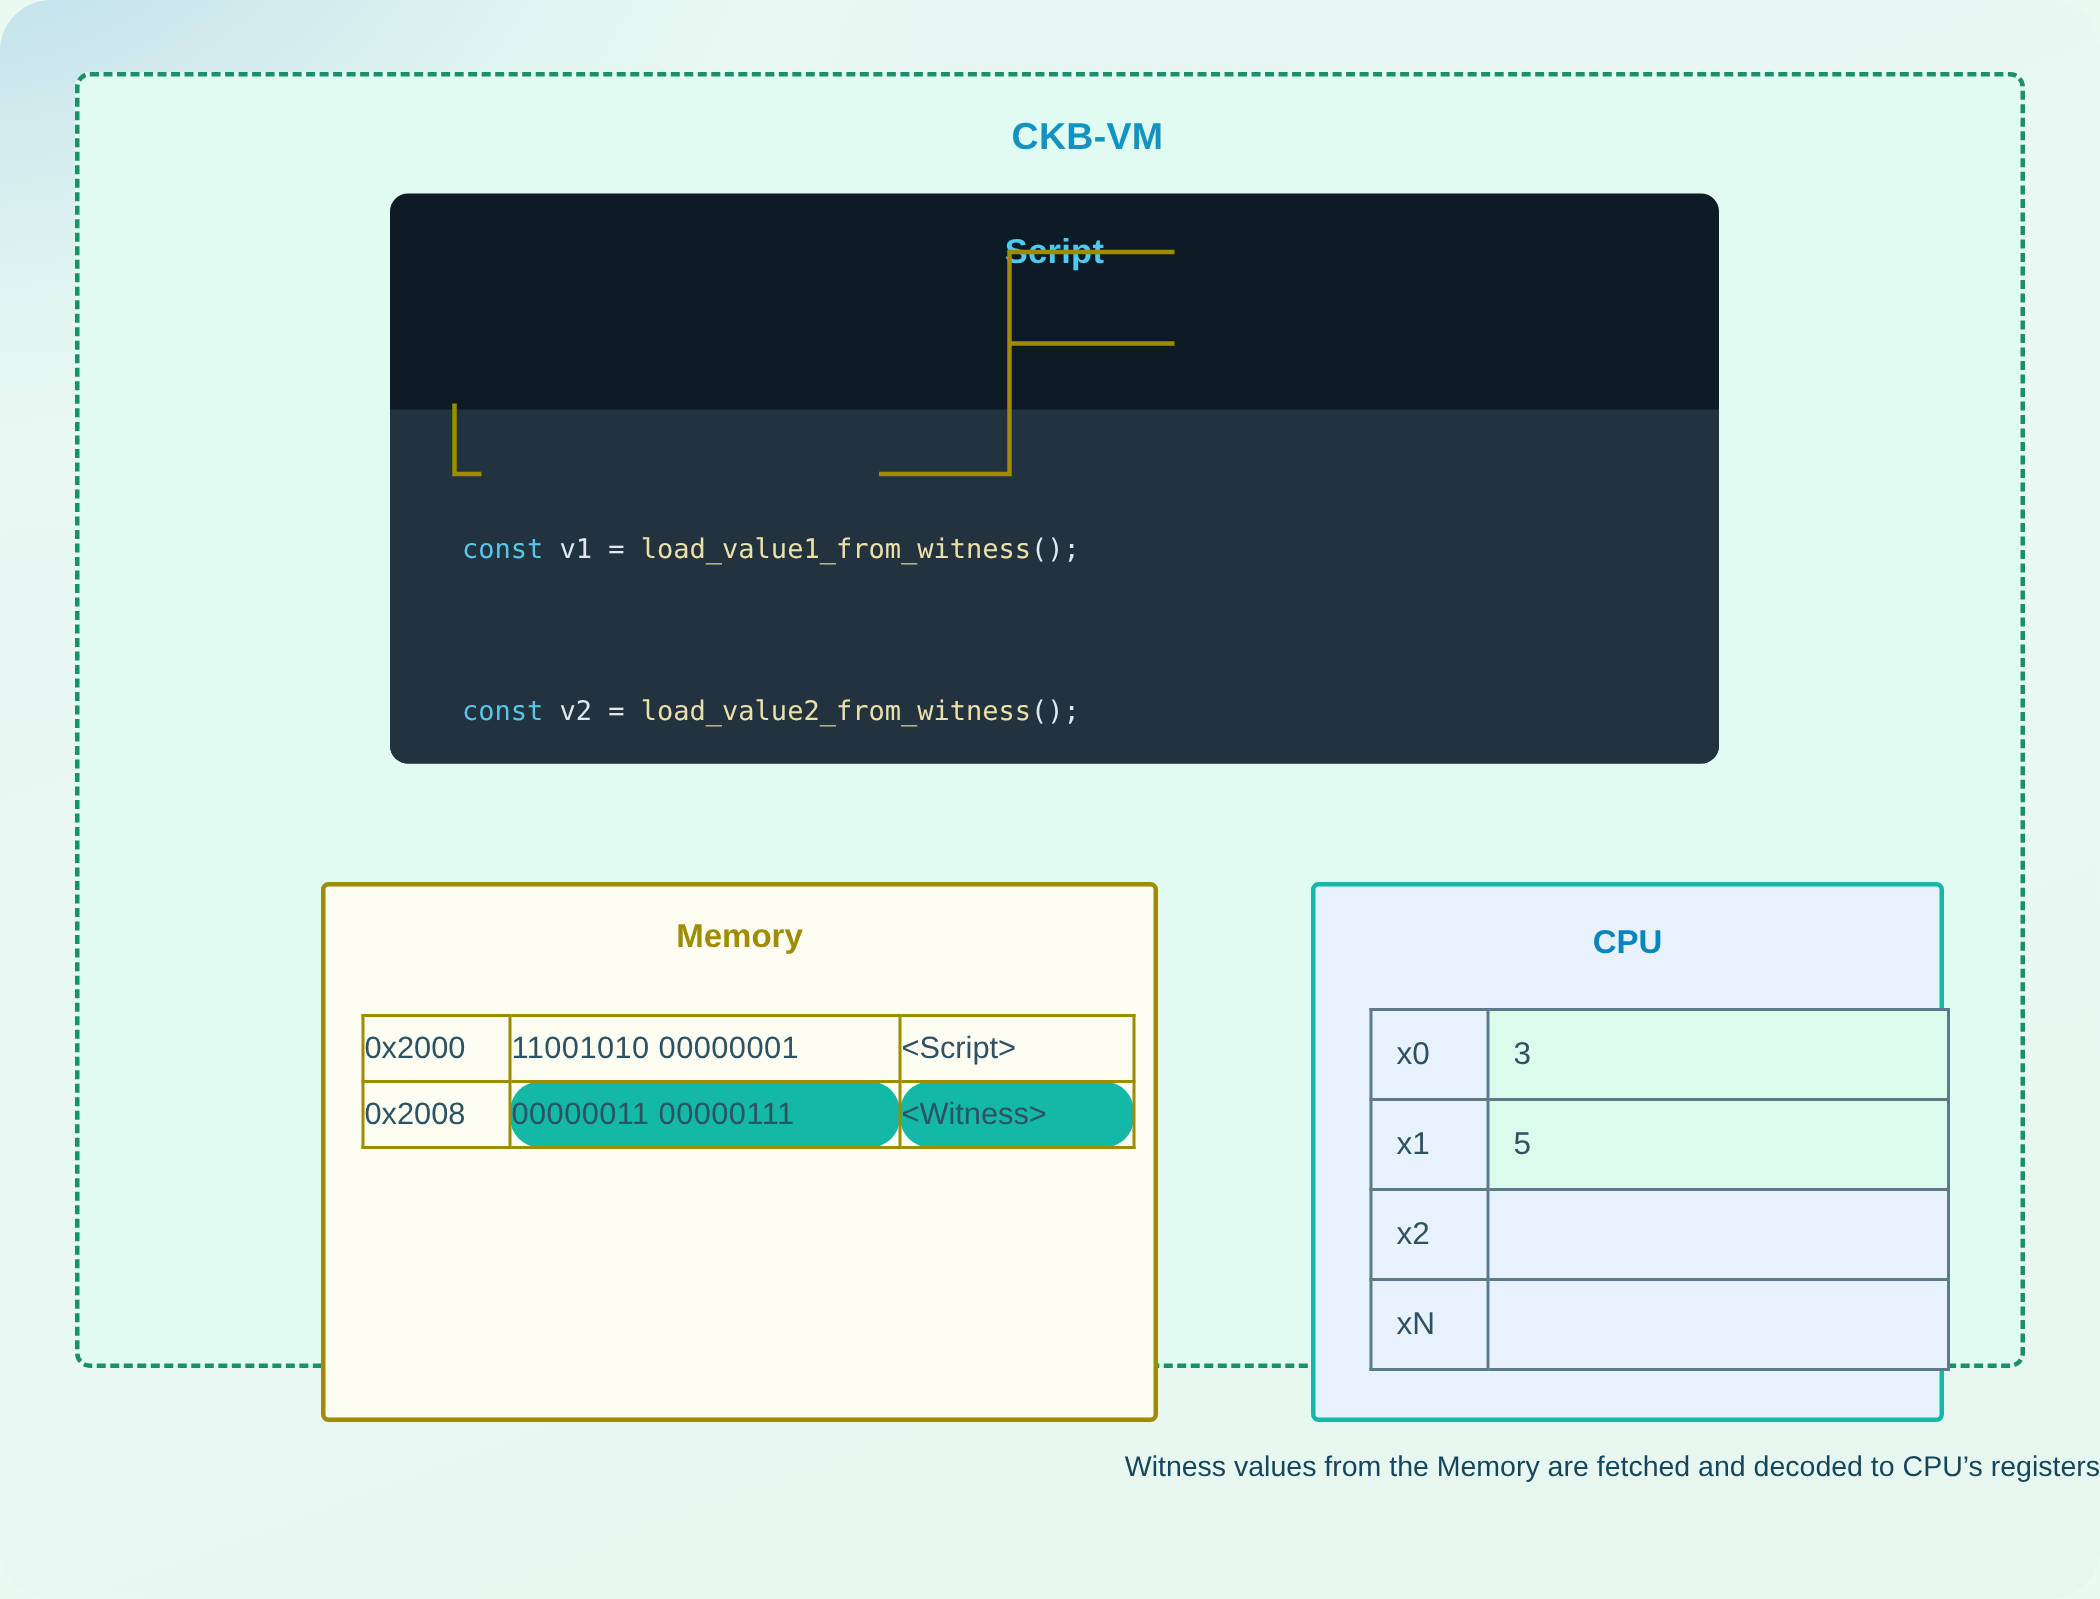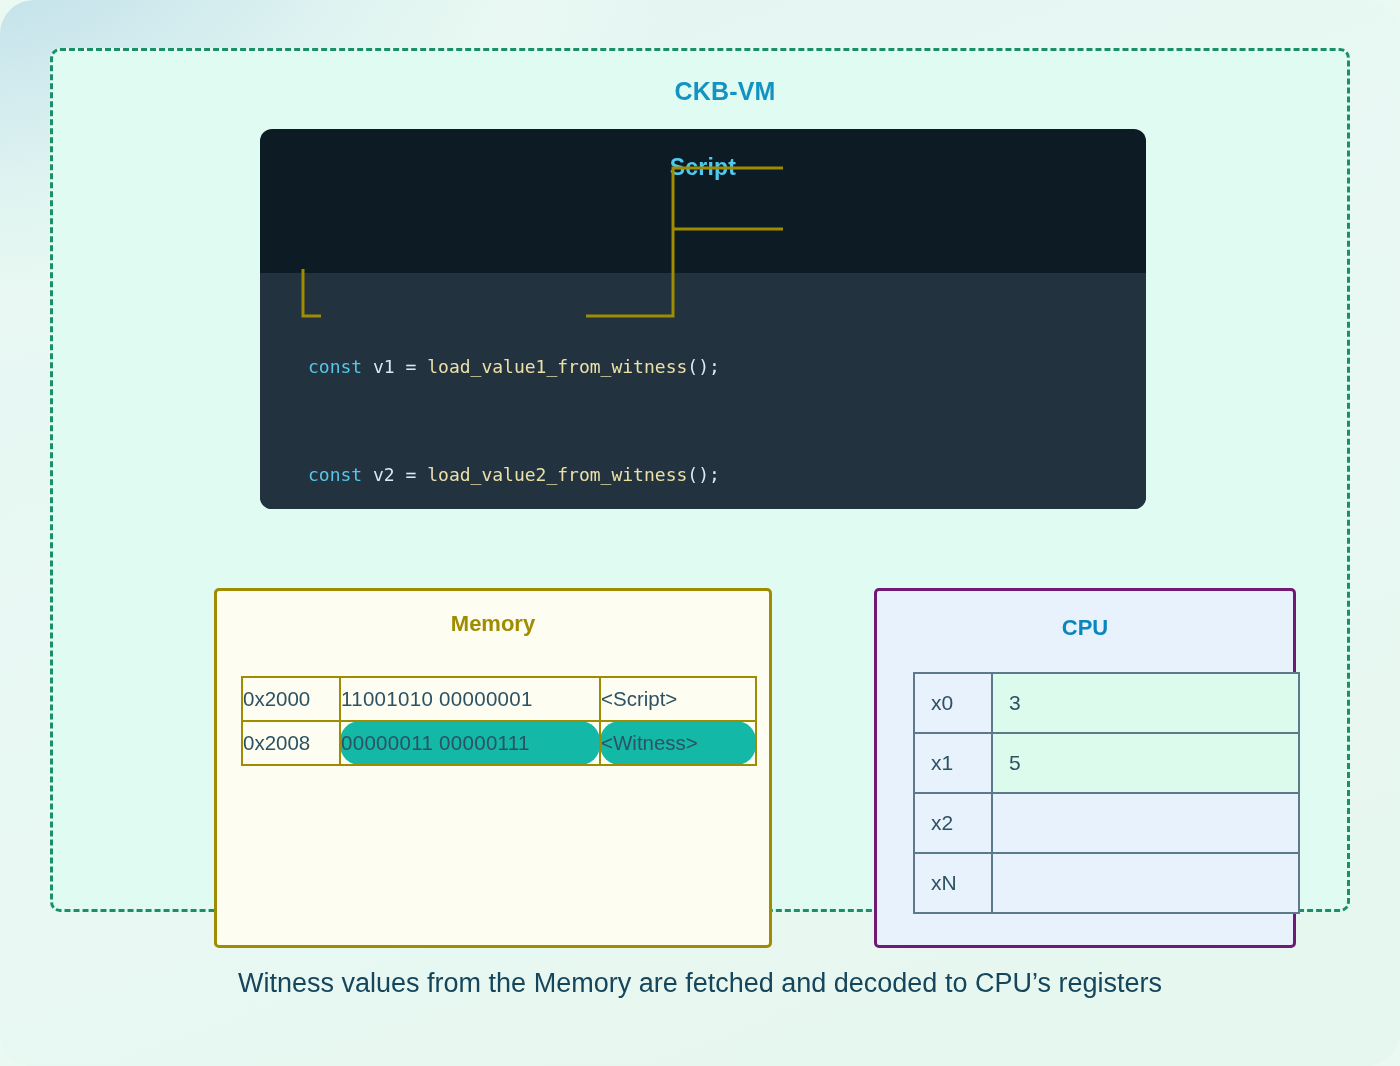--- a/index.html
+++ b/index.html
@@ -134,21 +134,21 @@
   #memory-table tr.hl td.tagc { background: #14b8a6; border-radius: 20px; }
 
   
   #cpu-box {
     position: absolute;
     left: 821px;
     top: 537px;
     width: 422px;
     height: 360px;
     box-sizing: border-box;
-    border: 3px solid #701a75;
+    border: 3px solid #14b8a6;
     border-radius: 5px;
     background: #e8f2fd;
   }
   #cpu-title {
     text-align: center;
     font-size: 22px;
     font-weight: bold;
     color: #0b86bd;
     padding-top: 24px;
   }
@@ -187,22 +187,22 @@
     color: #2c5263;
     white-space: nowrap;
   }
 
   
   #caption {
     position: absolute;
     left: 0;
     top: 968px;
     width: 100%;
-    text-align: center;
-    font-size: 27px;
+    text-align: right;
+    font-size: 19px;
     color: #16465c;
   }
 </style>
 </head>
 <body>
 
 <div id="page">
 
   <div id="vm-box">
 

